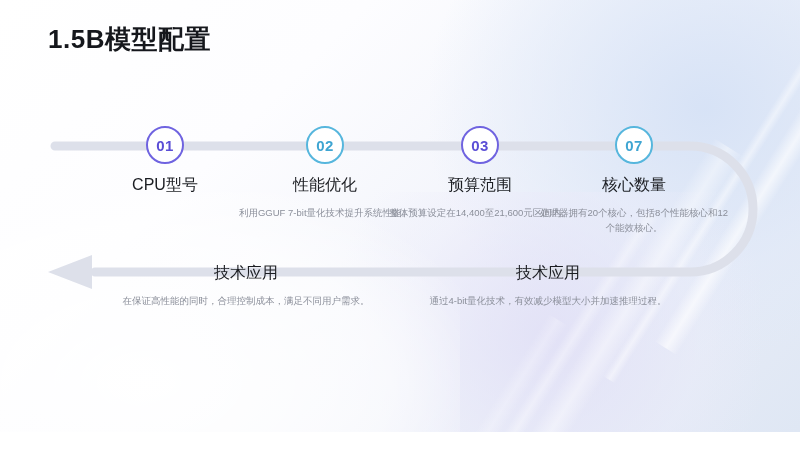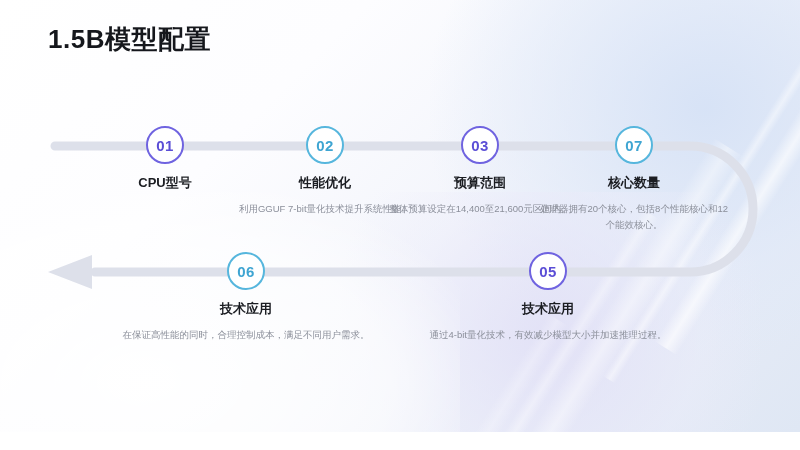--- a/index.html
+++ b/index.html
@@ -103,22 +103,22 @@
     justify-content: center;
     font-size: 15px;
     font-weight: 700;
     letter-spacing: 0.5px;
   }
   .node-badge.violet { border: 2px solid #6f63e0; color: #5b4ed6; }
   .node-badge.cyan   { border: 2px solid #56b6dd; color: #3fa5d2; text-align: right; }
 
   .node-title {
     margin-top: 11px;
-    font-size: 13px;
-    font-weight: 700;
+    font-size: 16px;
+    font-weight: 400;
     color: #1b1d22;
     line-height: 1.3;
   }
   .node-desc {
     margin-top: 9px;
     font-size: 9.5px;
     color: #8b8f9a;
     line-height: 1.65;
     padding: 0 6px;
   }
@@ -178,28 +178,22 @@
 
   <div class="node row-top" style="left:534px; top:126px;">
     <div class="node-badge cyan">
       <span>07</span>
     </div>
     <div class="node-title">核心数量</div>
     <div class="node-desc">处理器拥有20个核心，包括8个性能核心和12个能效核心。</div>
   </div>
 
   <div class="node wide" style="left:398px; top:252px;">
-    <div class="node-badge violet">
-      <span>05</span>
-    </div>
     <div class="node-title">技术应用</div>
     <div class="node-desc">通过4-bit量化技术，有效减少模型大小并加速推理过程。</div>
   </div>
 
   <div class="node wide" style="left:96px; top:252px;">
-    <div class="node-badge cyan">
-      <span>06</span>
-    </div>
     <div class="node-title">技术应用</div>
     <div class="node-desc">在保证高性能的同时，合理控制成本，满足不同用户需求。</div>
   </div>
 
 </div>
 
 </body></html>

